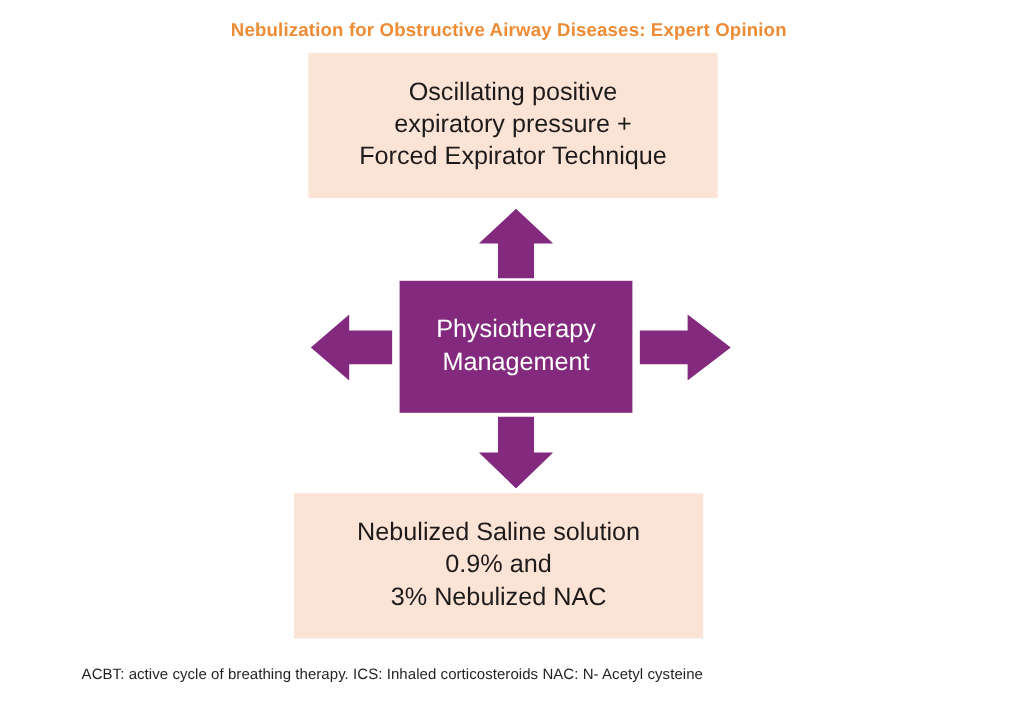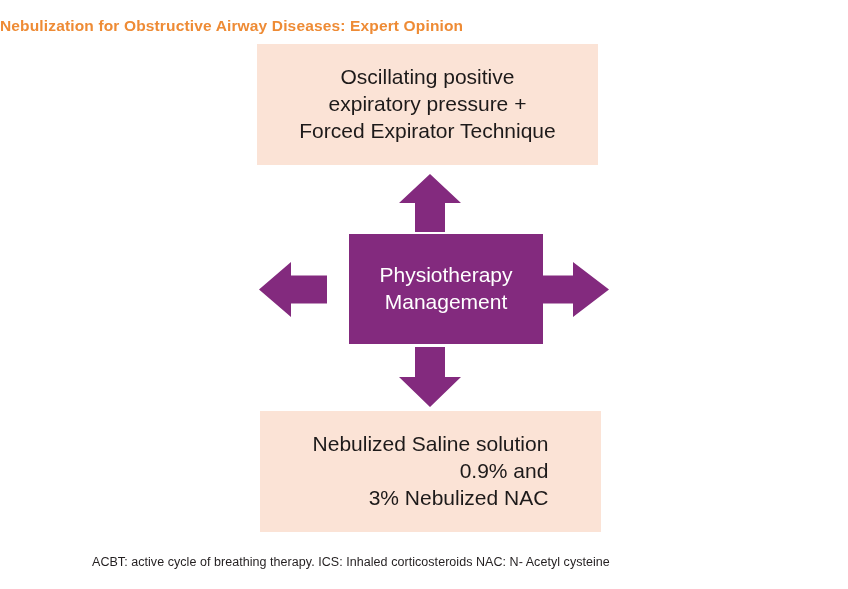--- a/index.html
+++ b/index.html
@@ -17,20 +17,21 @@
     background: #ffffff;
     overflow: hidden;
   }
 
   
   .fig-title {
     position: absolute;
     left: 0;
     top: 17px;
     width: 848px;
+    text-align: center;
     color: #ee8b35;
     font-size: 15.5px;
     font-weight: 600;
     letter-spacing: 0.15px;
     font-family: "Liberation Sans", sans-serif;
     white-space: nowrap;
   }
 
   
   .node {
@@ -61,23 +62,23 @@
   }
   .center-node .node-text {
     color: #ffffff;
     font-size: 21px;
     font-weight: 400;
   }
 
   
   #node-top    { left: 257px; top: 44px;  width: 341px; height: 121px; }
   #node-left   { left: 38px;  top: 237px; width: 212px; height: 111px; }
-  #node-center { left: 333px; top: 234px; width: 194px; height: 110px; margin-left: 16px; }
+  #node-center { left: 333px; top: 234px; width: 194px; height: 110px; }
   #node-right  { left: 628px; top: 237px; width: 195px; height: 111px; }
-  #node-bottom { left: 260px; top: 411px; width: 341px; height: 121px; text-align: right; }
+  #node-bottom { left: 245px; top: 411px; width: 341px; height: 121px; }
 
   
   .arrow {
     position: absolute;
   }
   .arrow svg { display: block; }
 
   #arrow-up    { left: 399px; top: 174px; width: 62px; height: 58px; }
   #arrow-down  { left: 399px; top: 347px; width: 62px; height: 60px; }
   #arrow-left  { left: 259px; top: 262px; width: 68px; height: 55px; }
@@ -86,21 +87,20 @@
   
   .footnote {
     position: absolute;
     left: 68px;
     top: 555px;
     color: #231f20;
     font-size: 12.5px;
     font-family: "Liberation Sans", sans-serif;
     white-space: nowrap;
     letter-spacing: 0.05px;
-    margin-left: 24px;
   }
 </style>
 </head>
 <body>
 
 <div id="figure">
 
   <div class="fig-title">Nebulization for Obstructive Airway Diseases: Expert Opinion</div>
 
   <div class="node peach" id="node-top">

